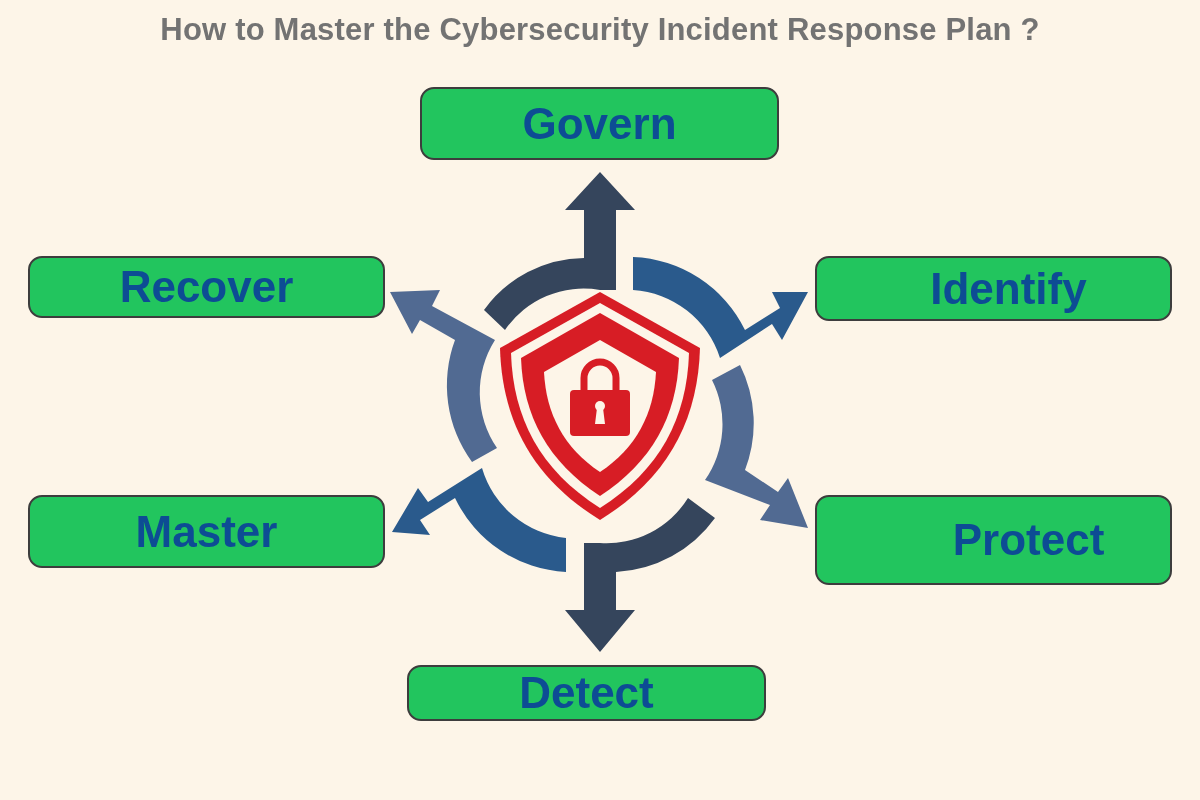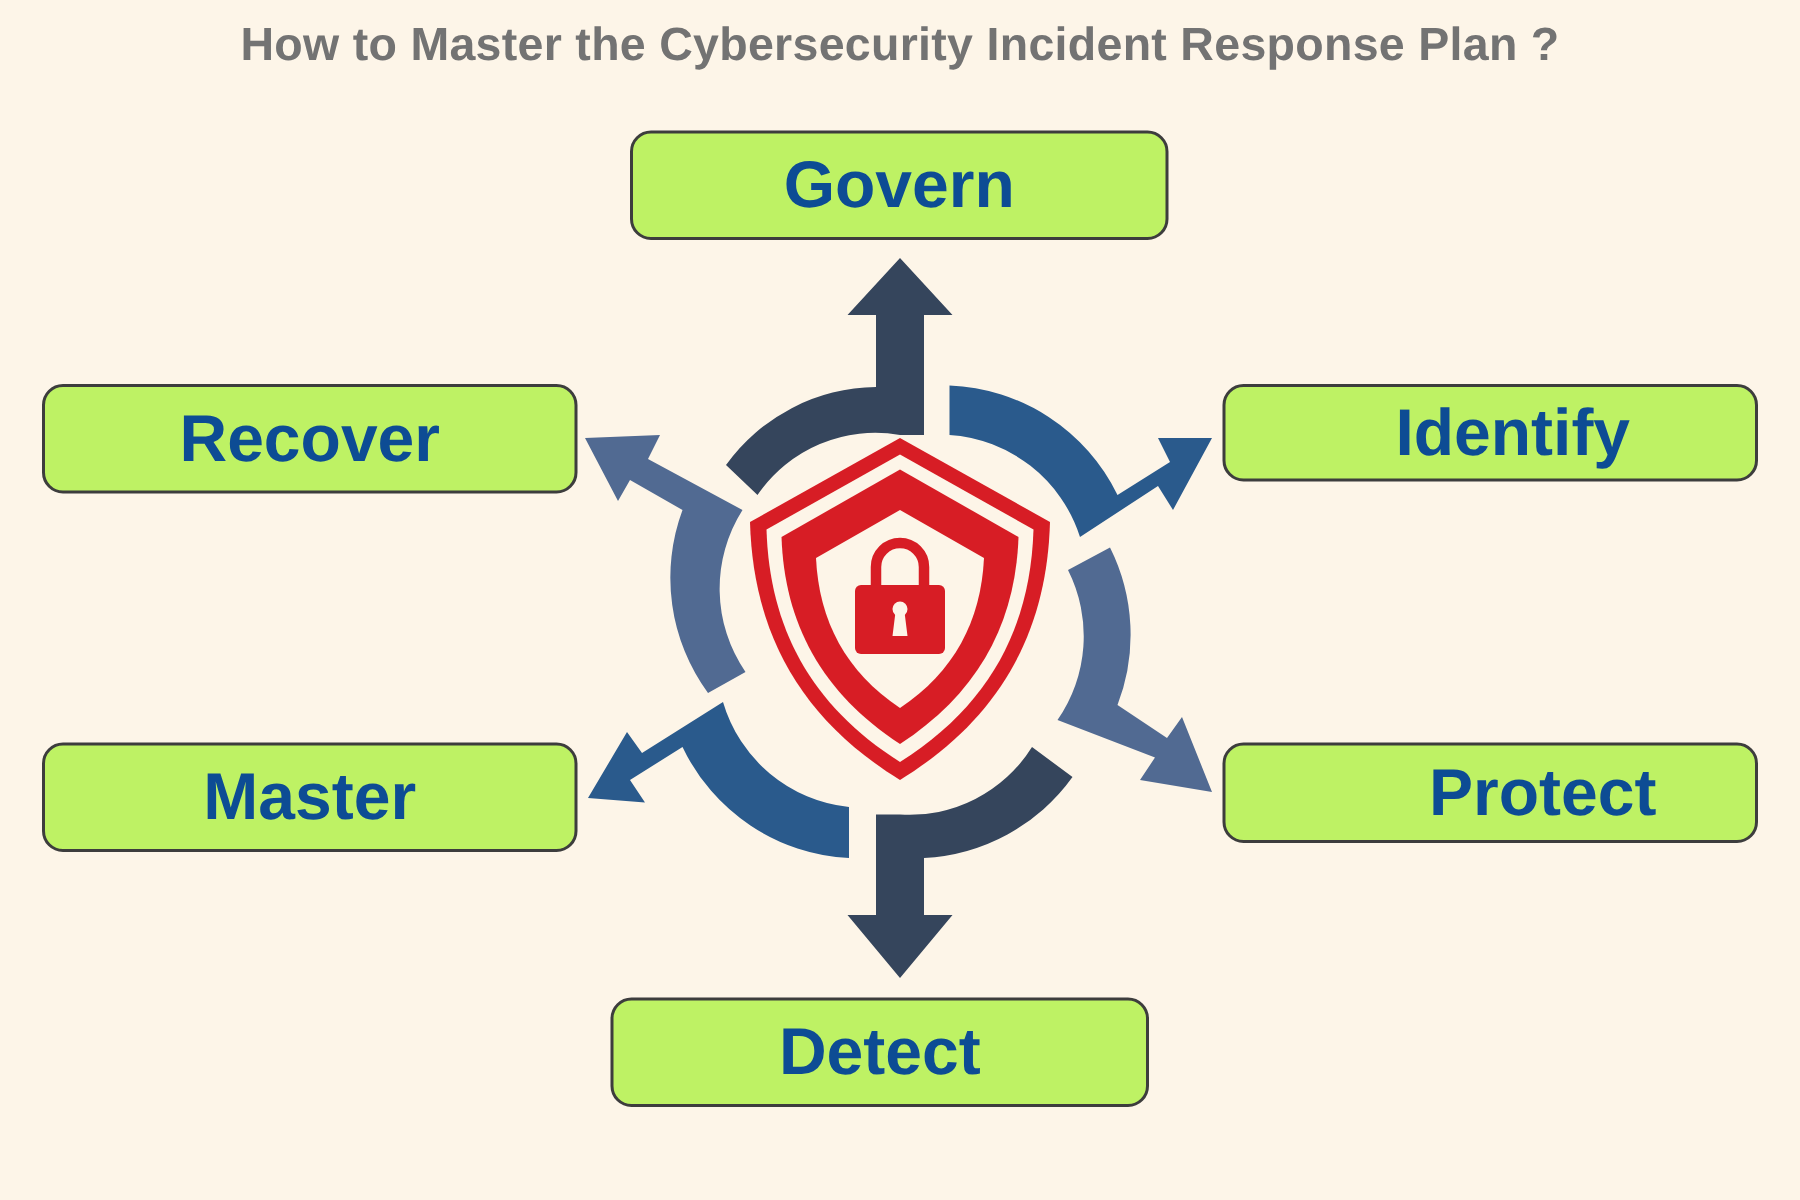--- a/index.html
+++ b/index.html
@@ -1,18 +1,18 @@
 <!DOCTYPE html>
 <html><head>
 <meta charset="utf-8">
 <style>
   html,body{margin:0;padding:0;}
   body{width:1200px;height:800px;background:#fdf5e8;position:relative;overflow:hidden;font-family:"Liberation Sans",sans-serif;}
   .title{position:absolute;left:0;top:12px;width:1200px;text-align:center;font-weight:700;font-size:31px;color:#737373;letter-spacing:0.2px;}
-  .box{position:absolute;background:#bef264;border:2px solid #3d3d3d;border-radius:14px;box-sizing:border-box;display:flex;align-items:center;justify-content:center;}
+  .box{position:absolute;background:#22c55e;border:2px solid #3d3d3d;border-radius:14px;box-sizing:border-box;display:flex;align-items:center;justify-content:center;}
   .box span{font-weight:700;font-size:44px;color:#0d4c94;}
   svg.diagram{position:absolute;left:0;top:0;}
 </style>
 </head>
 <body>
 
 <div class="title">How to Master the Cybersecurity Incident Response Plan ?</div>
 
 <svg class="diagram" width="1200" height="800" viewBox="0 0 1200 800">
 
@@ -51,24 +51,24 @@
     <path d="M597,408 L603,408 L605,424 L595,424 Z" fill="#fdf5e8"></path>
   </g>
 </svg>
 
 <div class="box" style="left:420px;top:87px;width:359px;height:73px;">
   <span>Govern</span>
 </div>
 <div class="box" style="left:815px;top:256px;width:357px;height:65px;">
   <span style="margin-left:30px;">Identify</span>
 </div>
-<div class="box" style="left:815px;top:495px;width:357px;height:67px;padding-left:40px;">
+<div class="box" style="left:815px;top:495px;width:357px;height:90px;padding-left:40px;">
   <span style="margin-left:30px;">Protect</span>
 </div>
-<div class="box" style="left:407px;top:665px;width:359px;height:73px;">
+<div class="box" style="left:407px;top:665px;width:359px;height:56px;">
   <span>Detect</span>
 </div>
 <div class="box" style="left:28px;top:495px;width:357px;height:73px;">
   <span>Master</span>
 </div>
-<div class="box" style="left:28px;top:256px;width:357px;height:73px;">
+<div class="box" style="left:28px;top:256px;width:357px;height:62px;">
   <span>Recover</span>
 </div>
 
 </body></html>

